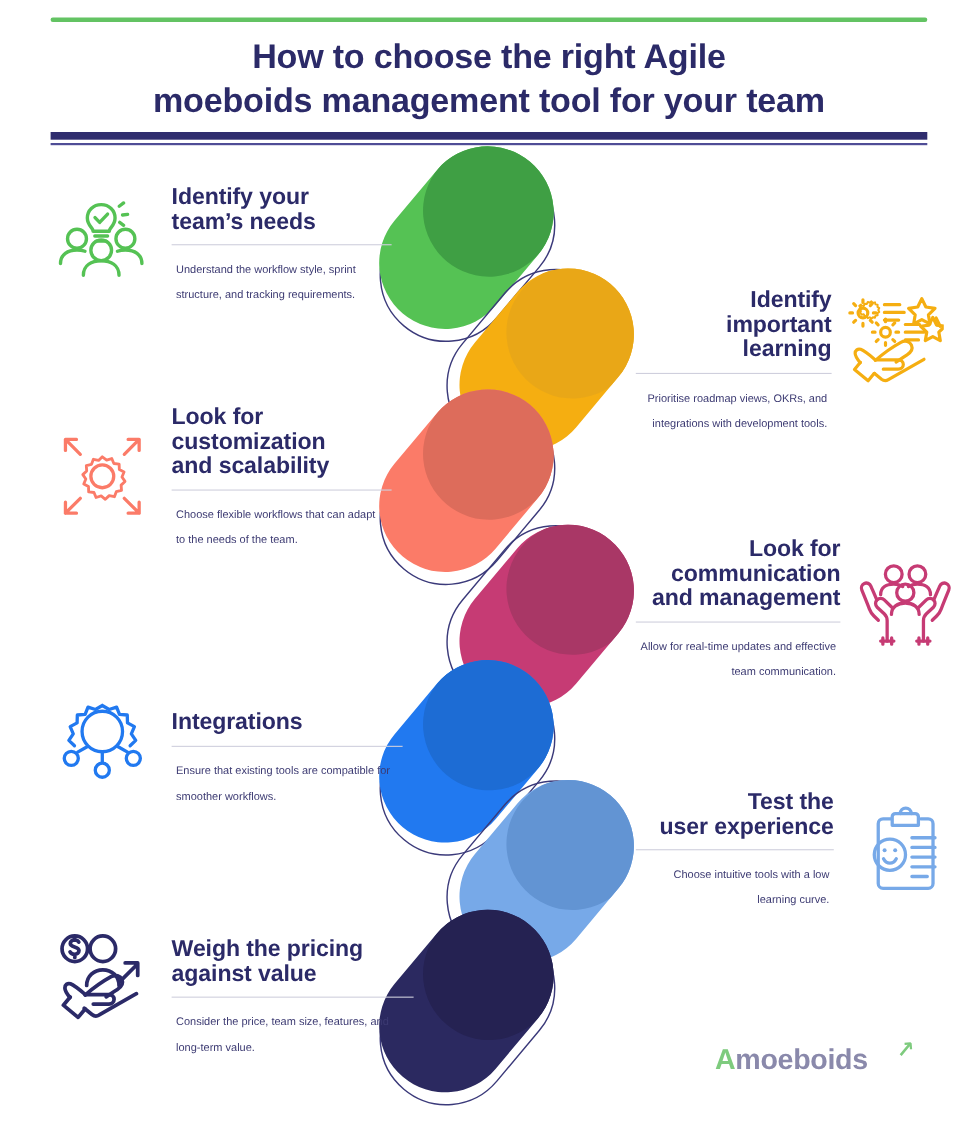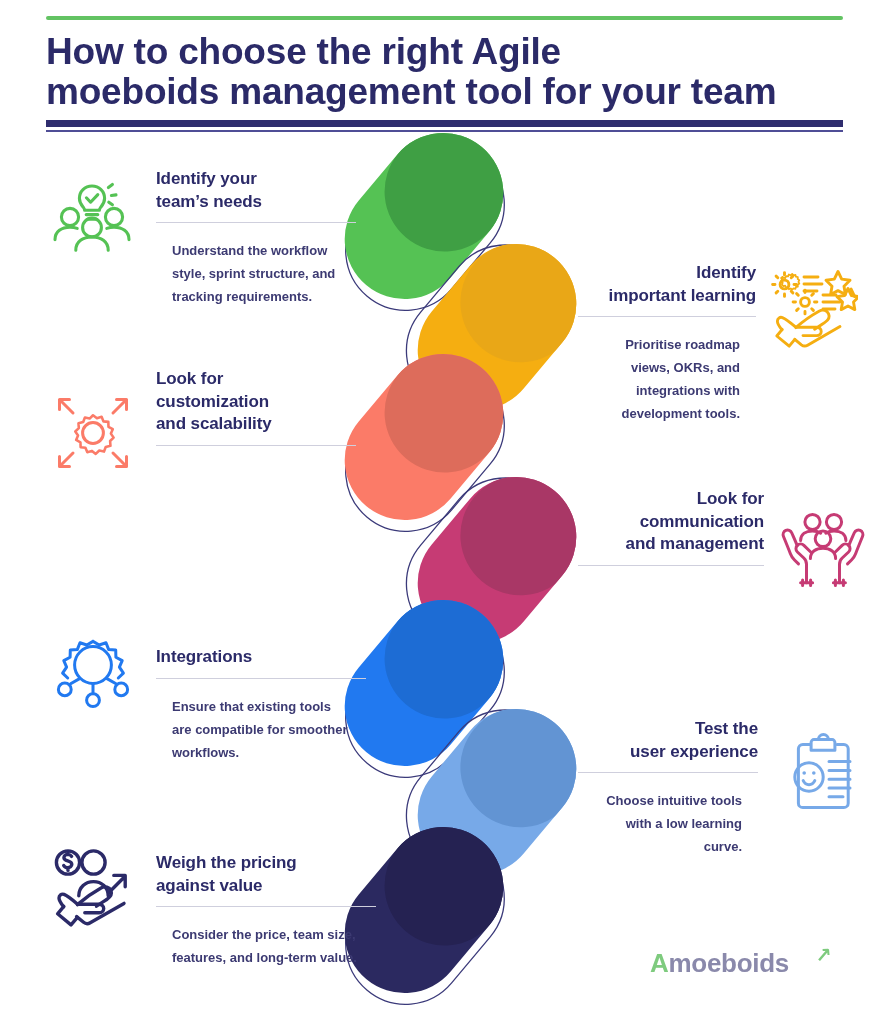--- a/index.html
+++ b/index.html
@@ -13,52 +13,51 @@
   }
   .page{position:relative;width:889px;height:1024px;}
 
   
   .rule-green{
     position:absolute;left:46px;top:16px;width:797px;height:4px;
     background:#63c363;border-radius:2px;
   }
   .header-title{
     position:absolute;left:46px;top:32px;width:797px;
-    text-align:left;
-    font-size:37px;line-height:40px;font-weight:bold;
+    text-align:center;
+    font-size:31px;line-height:40px;font-weight:bold;
     letter-spacing:-0.2px;
     color:#2b2a68;
   }
   .header-title .l2{display:block;}
   .rule-navy-thick{
     position:absolute;left:46px;top:120px;width:797px;height:7px;
     background:#2f2d6e;
   }
   .rule-navy-thin{
     position:absolute;left:46px;top:130px;width:797px;height:2px;
     background:#4f4d96;
   }
 
   
   .entry{position:absolute;}
   .entry .icon{position:absolute;}
   .entry .txt{position:absolute;}
   .entry h3{
     margin:0;
-    font-size:17px;line-height:22.5px;font-weight:bold;
+    font-size:21px;line-height:22.5px;font-weight:bold;
     color:#2b2a68;letter-spacing:-0.1px;
   }
   .entry .divider{
     margin:9px 0 11px 0;height:1px;background:#cfcfdd;width:100%;
   }
   .entry p{
-    margin:16px;
-    font-size:13px;line-height:23px;
+    margin:4px;
+    font-size:10px;line-height:23px;
     color:#3c3a72;
-    font-weight:bold;
   }
   .entry.right h3,.entry.right p{text-align:right;}
 
   
   .logo{
     position:absolute;left:650px;top:950px;
     font-size:26px;font-weight:bold;letter-spacing:-0.3px;
     color:#8a89ab;line-height:26px;
   }
   .logo .a1{color:#7ecb7e;}
@@ -228,20 +227,21 @@
         <path d="M63 63l13.5 13.5M76.5 76.5v-10M76.5 76.5h-10"></path>
       </svg>
     </div>
     <div class="txt" style="left:110px;top:0px;width:200px;">
       <h3>
         <span>Look for</span><br>
         <span>customization</span><br>
         <span>and scalability</span>
       </h3>
       <div class="divider"></div>
+      <p>Choose flexible workflows that can adapt to the needs of the team.</p>
     </div>
   </div>
 
   <div class="entry right" style="left:578px;top:488px;width:300px;">
     <div class="icon" style="left:202px;top:20px;">
       <svg width="86" height="86" viewBox="0 0 86 86" fill="none" stroke="#c63b74" stroke-width="3" stroke-linecap="round" stroke-linejoin="round">
         <circle cx="32.5" cy="14" r="7.6"></circle>
         <circle cx="54" cy="14" r="7.6"></circle>
         <path d="M20.6 32.6c0-6.6 5.4-9.6 11.9-9.6 3.1 0 6 .7 8.2 2.2"></path>
         <path d="M65.9 32.6c0-6.6-5.4-9.6-11.9-9.6-3.1 0-6 .7-8.2 2.2"></path>
@@ -255,20 +255,21 @@
         <path d="M22.6 72v5.6M30.6 72v5.6M55.4 72v5.6M63.4 72v5.6"></path>
       </svg>
     </div>
     <div class="txt" style="left:0px;top:0px;width:186px;">
       <h3>
         <span>Look for</span><br>
         <span>communication</span><br>
         <span>and management</span>
       </h3>
       <div class="divider"></div>
+      <p>Allow for real-time updates and effective team communication.</p>
     </div>
   </div>
 
   <div class="entry left" style="left:46px;top:630px;width:320px;">
     <div class="icon" style="left:4px;top:2px;">
       <svg width="86" height="86" viewBox="0 0 86 86" fill="none" stroke="#2179f0" stroke-width="3" stroke-linecap="round" stroke-linejoin="round">
         <circle cx="43" cy="33" r="18.4"></circle>
         <path d="M43 9.4l6.2 3.6 6.8-2.2 2.6 6.6 7.1.6.2 7.2 6.3 3.4-2.8 6.6 4 5.9-5.1 4.9M43 9.4l-6.2 3.6-6.8-2.2-2.6 6.6-7.1.6-.2 7.2-6.3 3.4 2.8 6.6-4 5.9 5.1 4.9"></path>
         <path d="M43 51.4v9.6"></path>
         <circle cx="43" cy="68.2" r="6.4"></circle>

